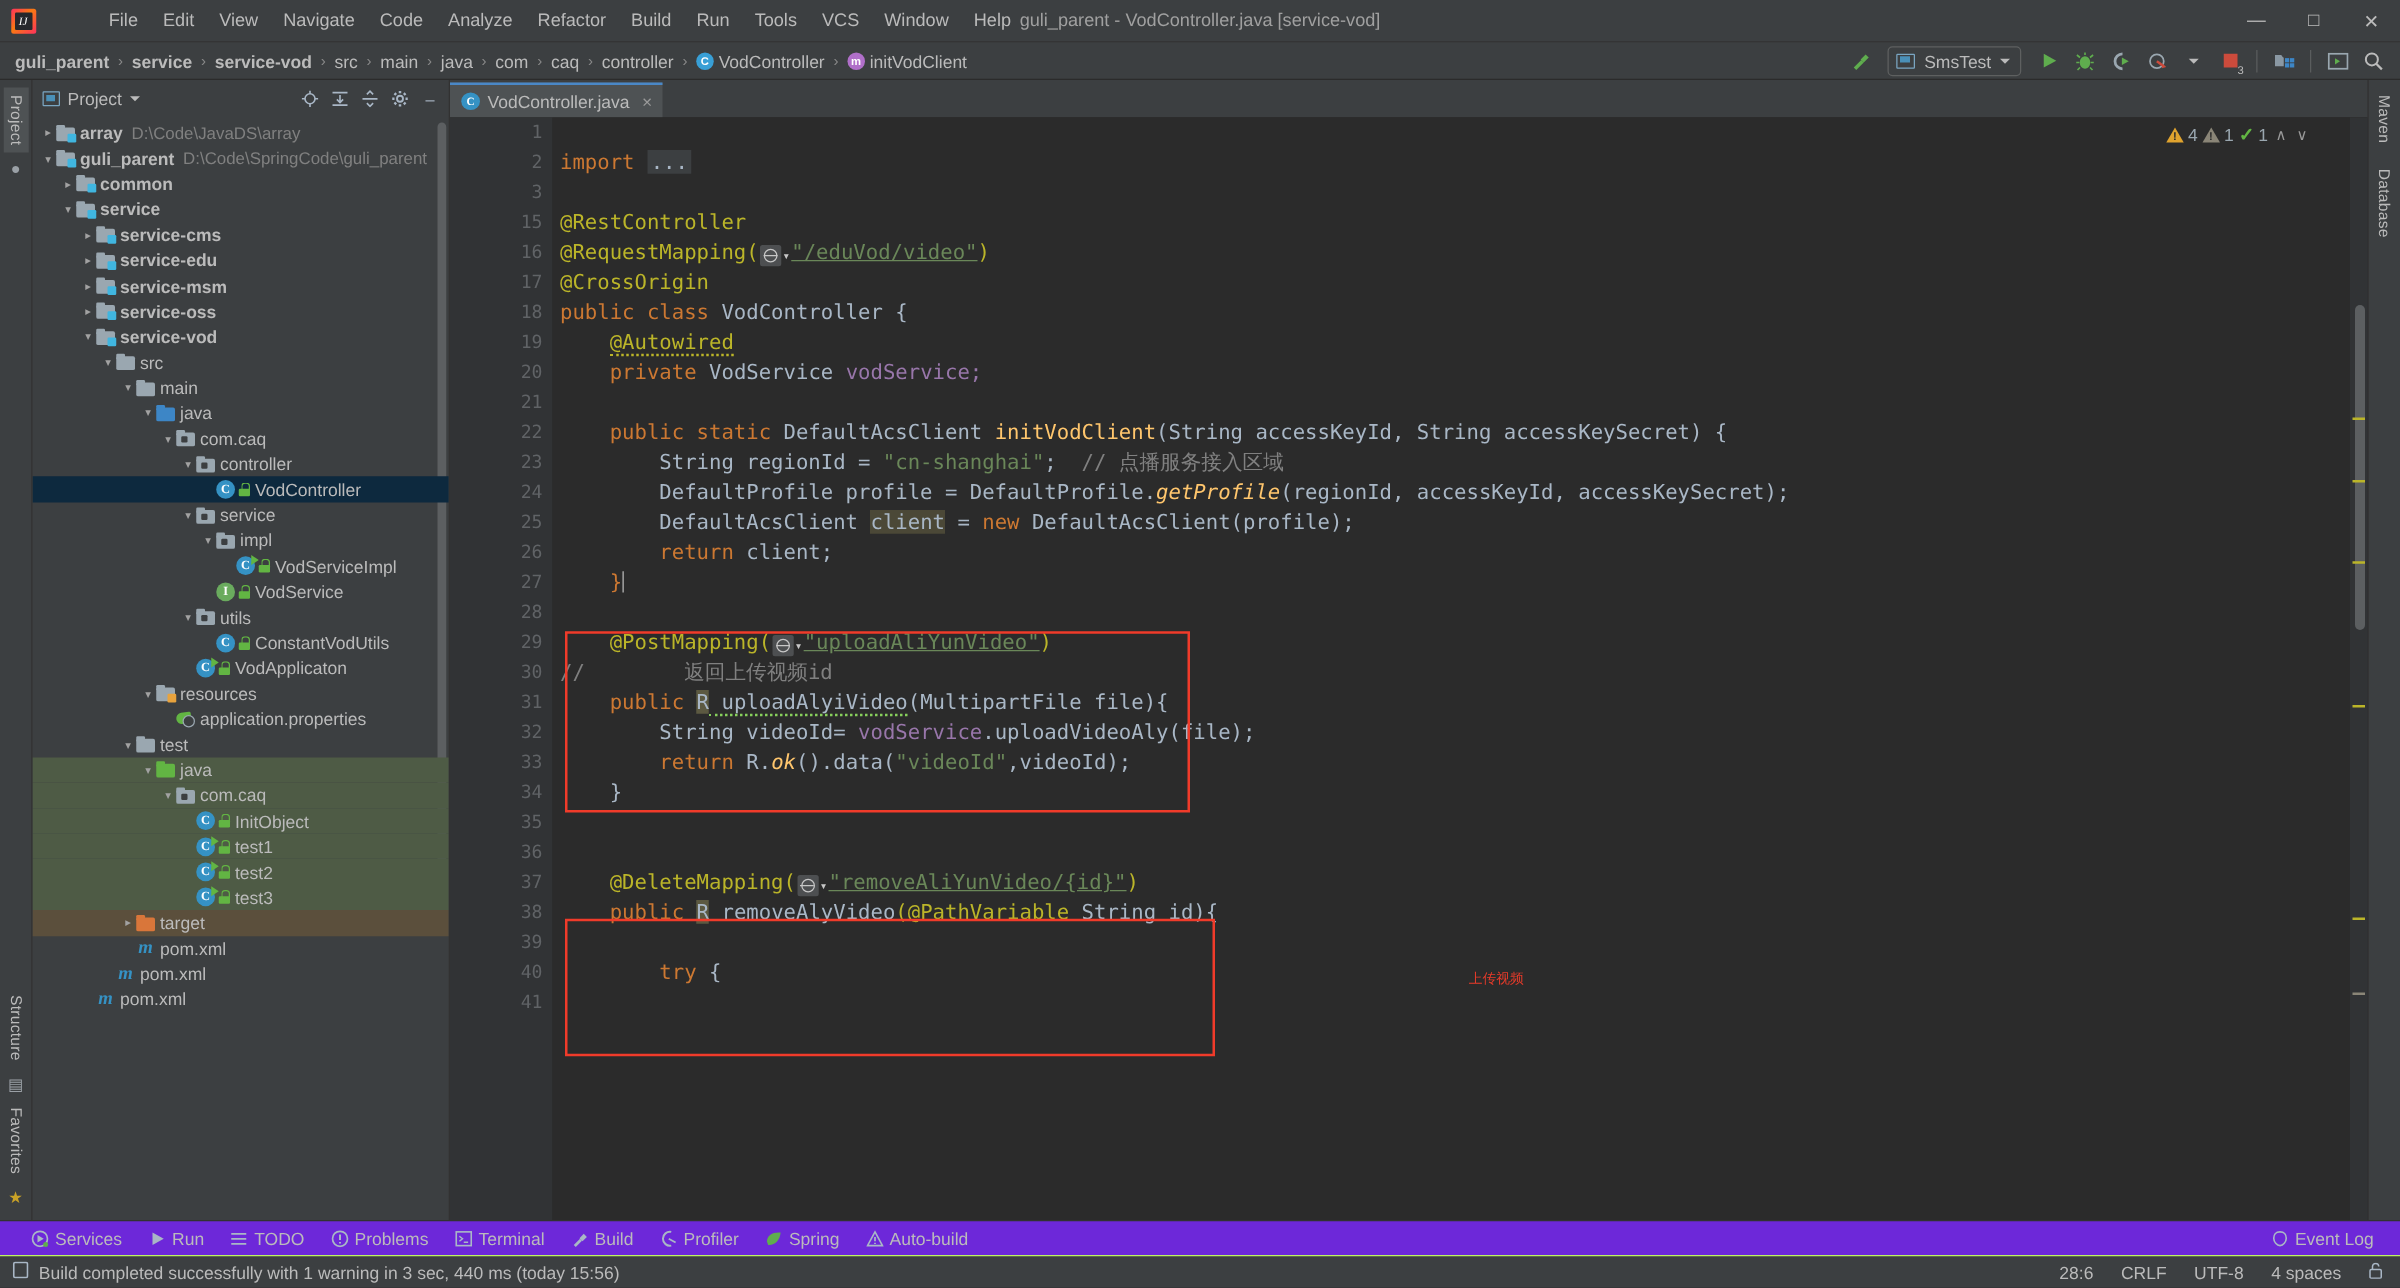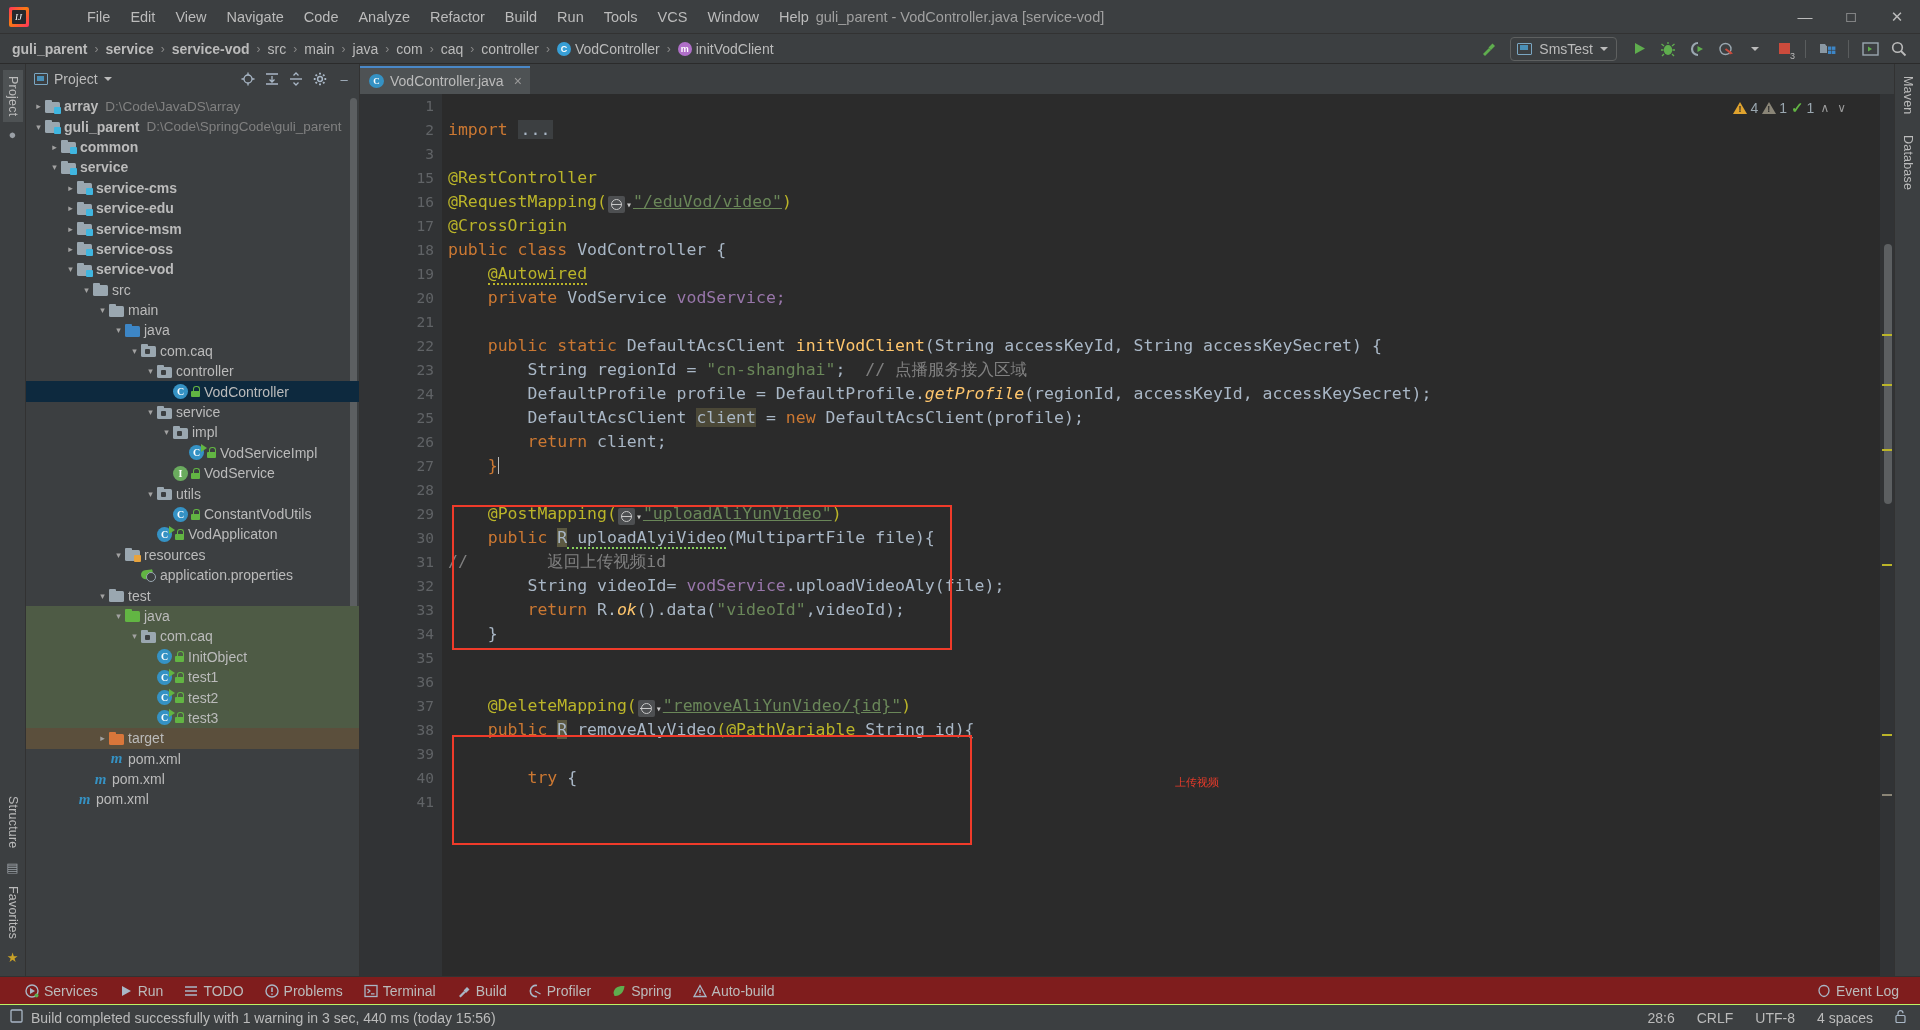--- a/index.html
+++ b/index.html
@@ -179,21 +179,21 @@
   
   .mark-gutter{width:14px;flex:0 0 14px;background:#313335;position:relative;}
   .mk{position:absolute;right:2px;width:10px;height:2px;}
   .ed-scroll{position:absolute;right:2px;top:150px;width:8px;height:260px;background:#5c5f61;border-radius:4px;}
 
   
   .rrail{width:26px;flex:0 0 26px;background:#3c3f41;border-left:1px solid #323232;display:flex;flex-direction:column;align-items:center;padding-top:6px;}
 
   
   .toolwin-bar{
-    height:28px;flex:0 0 28px;background:#7f1d1d;display:flex;align-items:center;
+    height:28px;flex:0 0 28px;background:#6d28d9;display:flex;align-items:center;
     padding-left:16px;gap:3px;border-top:1px solid #323232;
   }
   .tw{display:flex;align-items:center;gap:5px;font-size:14px;color:#bbbbbb;padding:3px 9px;border-radius:3px;}
   .tw-right{margin-left:auto;display:flex;align-items:center;padding-right:12px;}
   .statusbar{
     height:26px;flex:0 0 26px;background:#3c3f41;display:flex;align-items:center;padding-left:10px;
     font-size:14px;color:#bbbbbb;border-top:1px solid #bef264;
   }
   .sb-right{margin-left:auto;display:flex;align-items:center;gap:22px;padding-right:14px;font-size:14px;color:#bbbbbb;}
   .glyph{color:#9aa0a6;}
@@ -836,22 +836,22 @@
               <div class="ln"><span style="padding-left:6px;">    <span class="kw">private </span><span class="plain">VodService </span><span class="fld">vodService;</span></span></div>
               <div class="ln"><span style="padding-left:6px;"></span></div>
               <div class="ln"><span style="padding-left:6px;">    <span class="kw">public static </span><span class="plain">DefaultAcsClient </span><span class="fn">initVodClient</span><span class="plain">(String accessKeyId, String accessKeySecret) </span><span class="plain">{</span></span></div>
               <div class="ln"><span style="padding-left:6px;">        <span class="plain">String regionId = </span><span class="str">"cn-shanghai"</span><span class="plain">;  </span><span class="cmt">// 点播服务接入区域</span></span></div>
               <div class="ln"><span style="padding-left:6px;">        <span class="plain">DefaultProfile profile = DefaultProfile.</span><span class="fn stat">getProfile</span><span class="plain">(regionId, accessKeyId, accessKeySecret);</span></span></div>
               <div class="ln"><span style="padding-left:6px;">        <span class="plain">DefaultAcsClient </span><span class="plain hl-client">client</span><span class="plain"> = </span><span class="kw">new</span><span class="plain"> DefaultAcsClient(profile);</span></span></div>
               <div class="ln"><span style="padding-left:6px;">        <span class="kw">return</span><span class="plain"> client;</span></span></div>
               <div class="ln"><span style="padding-left:6px;">    <span class="plain" style="color:#cc7832;">}</span><span class="caret-bar"></span></span></div>
               <div class="ln"><span style="padding-left:6px;"></span></div>
               <div class="ln"><span style="padding-left:6px;">    <span class="ann">@PostMapping(</span><span class="globe"><span class="g"></span></span><span class="globe-arrow">▾</span><span class="str"><u>"uploadAliYunVideo"</u></span><span class="ann">)</span></span></div>
+              <div class="ln"><span style="padding-left:6px;"><span class="cmt">//</span>        <span class="cmt">返回上传视频id</span></span></div>
               <div class="ln"><span style="padding-left:6px;">    <span class="kw">public </span><span class="plain hl-r">R</span><span class="plain wavy2"> uploadAlyiVideo</span><span class="plain">(MultipartFile file){</span></span></div>
-              <div class="ln"><span style="padding-left:6px;"><span class="cmt">//</span>        <span class="cmt">返回上传视频id</span></span></div>
               <div class="ln"><span style="padding-left:6px;">        <span class="plain">String videoId= </span><span class="fld">vodService</span><span class="plain">.uploadVideoAly(file);</span></span></div>
               <div class="ln"><span style="padding-left:6px;">        <span class="kw">return</span><span class="plain"> R.</span><span class="fn stat">ok</span><span class="plain">().data(</span><span class="str">"videoId"</span><span class="plain">,videoId);</span></span></div>
               <div class="ln"><span style="padding-left:6px;">    <span class="plain">}</span></span></div>
               <div class="ln"><span style="padding-left:6px;"></span></div>
               <div class="ln"><span style="padding-left:6px;"></span></div>
               <div class="ln"><span style="padding-left:6px;">    <span class="ann">@DeleteMapping(</span><span class="globe"><span class="g"></span></span><span class="globe-arrow">▾</span><span class="str"><u>"removeAliYunVideo/{id}"</u></span><span class="ann">)</span></span></div>
               <div class="ln"><span style="padding-left:6px;">    <span class="kw">public </span><span class="plain hl-r">R</span><span class="plain"> removeAlyVideo</span><span class="ann">(@PathVariable</span><span class="plain"> String id){</span></span></div>
               <div class="ln"><span style="padding-left:6px;"></span></div>
               <div class="ln"><span style="padding-left:6px;">        <span class="kw">try</span><span class="plain"> {</span></span></div>
             </div>

